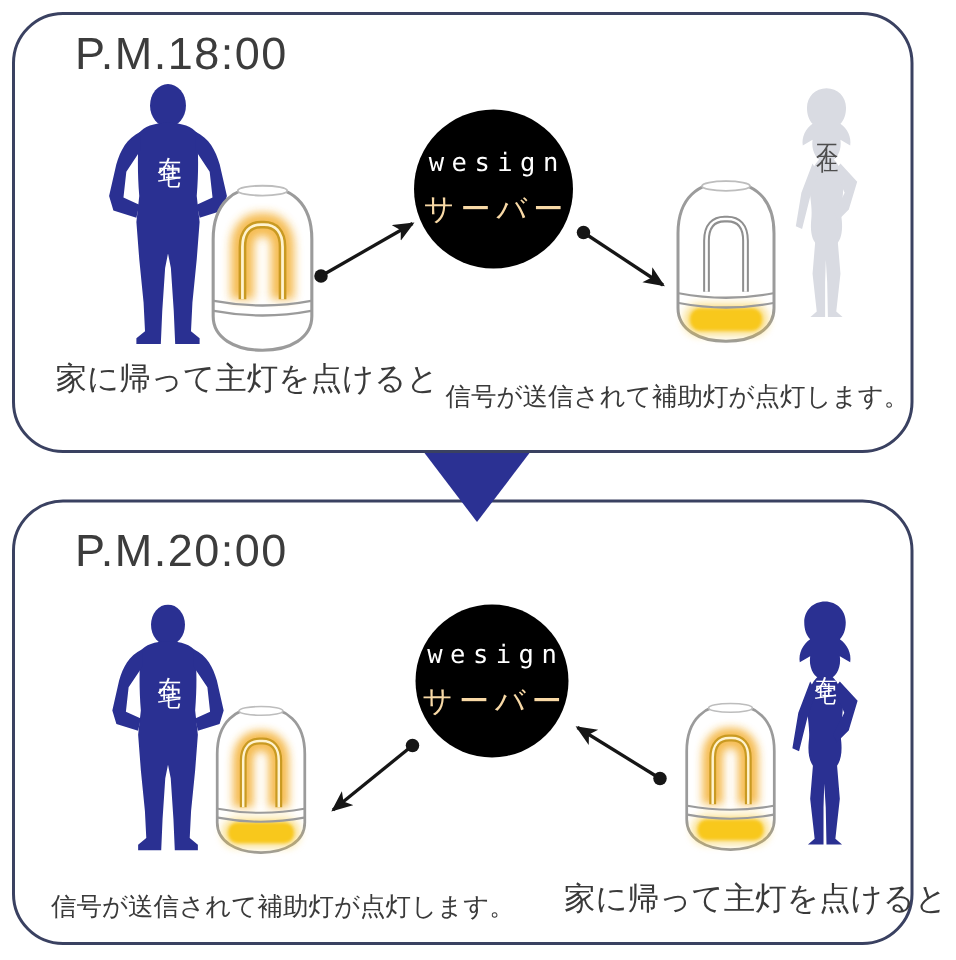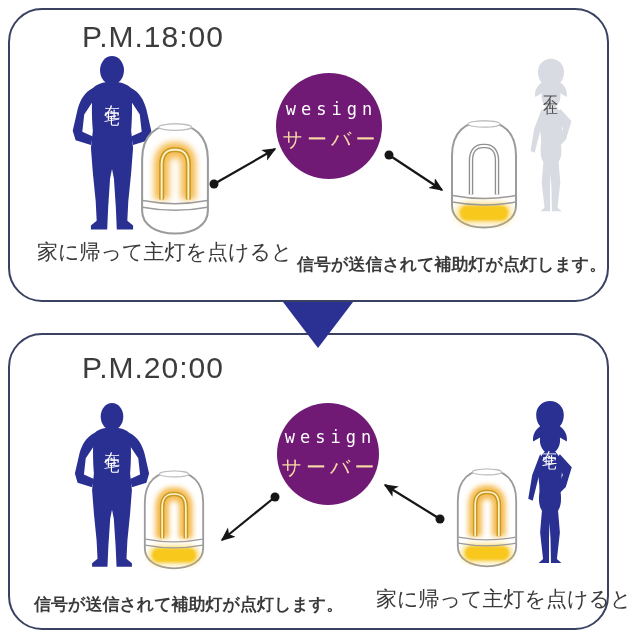--- a/index.html
+++ b/index.html
@@ -2,31 +2,31 @@
 <html><head>
 <meta charset="utf-8">
 <style>
   html,body{margin:0;padding:0;background:#fff;}
   .stage{position:relative;width:637px;height:640px;background:#fff;
          font-family:"Liberation Sans",sans-serif;overflow:hidden;}
   .panel{position:absolute;left:8px;width:597px;background:#fff;
          border:2.5px solid #3a4161;border-radius:34px;}
   #panel1{top:8px;height:290px;}
   #panel2{top:333px;height:293px;}
-  .ptitle{position:absolute;font-size:30px;color:#3c3c3c;letter-spacing:1px;white-space:nowrap;margin-left:32px;}
+  .ptitle{position:absolute;font-size:30px;color:#3c3c3c;letter-spacing:1px;white-space:nowrap;}
   .caption{position:absolute;color:#3a3a3a;white-space:nowrap;}
   .cap-big{font-size:21px;}
-  .cap-small{font-size:17px;font-weight:bold;}
+  .cap-small{font-size:17px;}
   .person{position:absolute;}
   .person svg{width:100%;height:100%;display:block;}
   .plabel{position:absolute;left:50%;transform:translateX(-50%);
           writing-mode:vertical-rl;text-orientation:upright;
           font-size:16px;letter-spacing:4px;color:#ffffff;line-height:1;}
   .plabel.dark{color:#4e4e4e;}
-  .server{position:absolute;border-radius:50%;background:#701a75;
+  .server{position:absolute;border-radius:50%;background:#000000;
           display:flex;flex-direction:column;align-items:center;justify-content:center;gap:7px;}
   .sname{color:#ffffff;font-size:17px;letter-spacing:5px;margin-left:5px;
          font-family:"DejaVu Sans Mono",monospace;}
   .slabel{color:#f8d9a6;font-size:20px;letter-spacing:4px;margin-left:4px;}
   .lamp{position:absolute;}
   .lamp svg{width:100%;height:100%;display:block;}
   .arrows{position:absolute;left:0;top:0;width:100%;height:100%;pointer-events:none;}
   .tri{position:absolute;left:283px;top:302px;width:0;height:0;z-index:5;
        border-left:35px solid transparent;border-right:35px solid transparent;
        border-top:46px solid #2b3193;}

